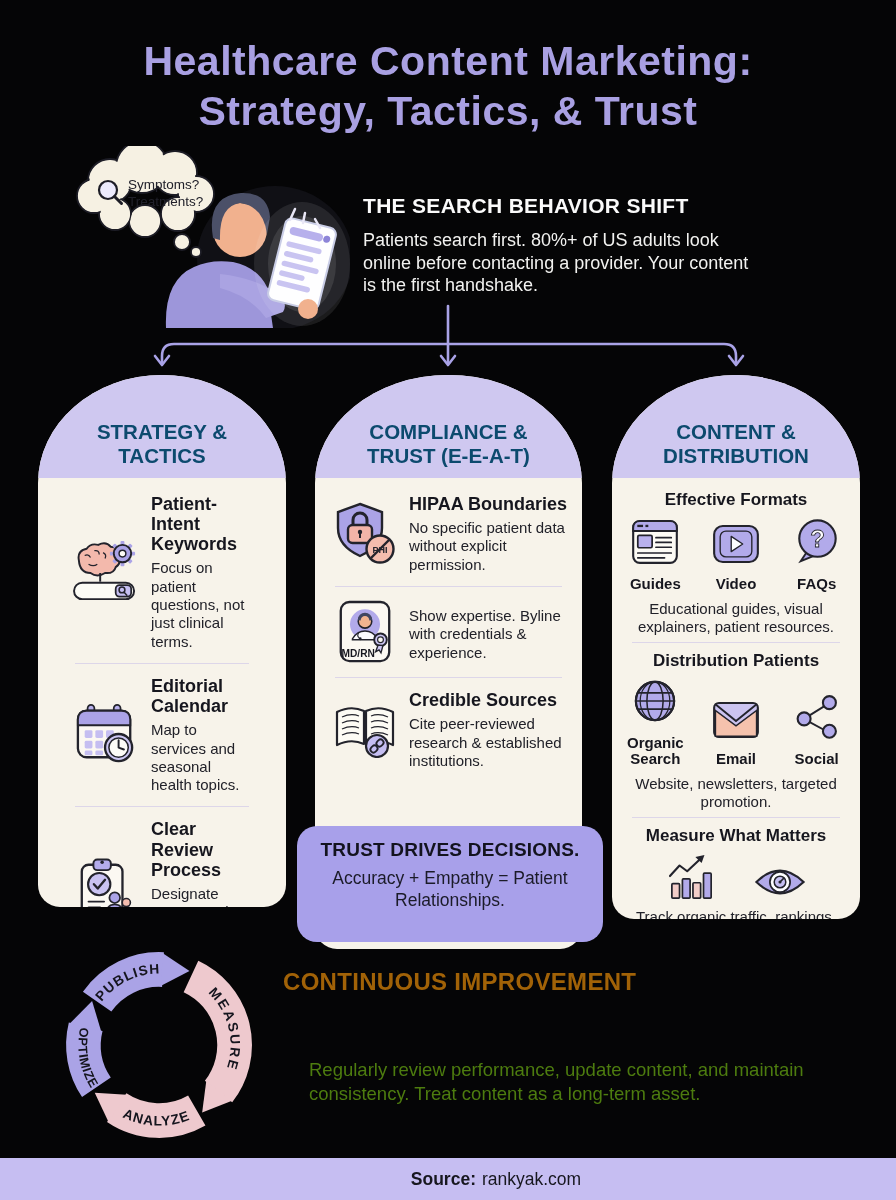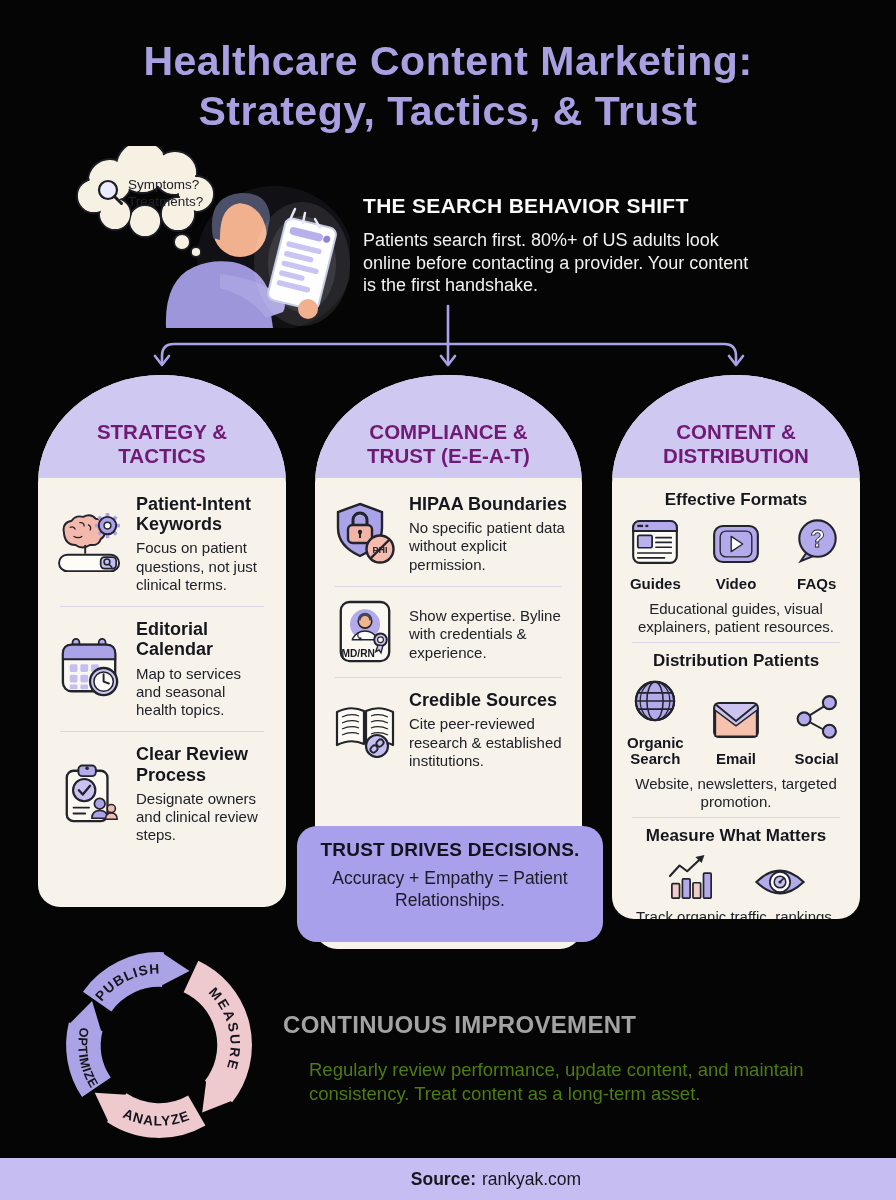--- a/index.html
+++ b/index.html
@@ -15,23 +15,23 @@
   .intro-text p{margin:11px 0 0;font-size:18px;line-height:1.25;color:#f2f2f0;max-width:402px;}
   
   .connector{position:absolute;left:0;top:300px;}
   .connector path,.connector polyline{stroke:#a9a2e6;stroke-width:2.6;fill:none;stroke-linecap:round;stroke-linejoin:round;}
   
   .card{position:absolute;top:375px;background:#f7f3ea;overflow:hidden;}
   .card.c1{left:38px;width:248px;height:532px;border-radius:124px 124px 22px 22px / 108px 108px 22px 22px;}
   .card.c2{left:315px;width:267px;height:574px;border-radius:133px 133px 22px 22px / 108px 108px 22px 22px;}
   .card.c3{left:612px;width:248px;height:544px;border-radius:124px 124px 22px 22px / 108px 108px 22px 22px;}
   .card-head{height:103px;background:#cfc8f0;display:flex;align-items:flex-end;justify-content:center;}
-  .card-head h3{margin:0 0 10px;font-size:20.5px;line-height:1.18;font-weight:700;color:#701a75;
+  .card-head h3{margin:0 0 10px;font-size:20.5px;line-height:1.18;font-weight:700;color:#0c4a6e;
                 text-align:center;padding:0 28px;}
-  .card-body{padding:6px 16px 0;}
+  .card-body{padding:6px 31px 0;}
   .c2 .card-body{padding:6px 14px 0;}
   .item{display:flex;align-items:center;gap:8px;padding:10px 0;}
   .item-icon{flex:0 0 74px;display:flex;justify-content:center;}
   .c2 .item-icon{flex:0 0 72px;}
   .item-text h4{margin:0;font-size:18px;line-height:1.12;font-weight:700;color:#16161e;}
   .item-text p{margin:5px 0 0;font-size:15px;line-height:1.22;color:#212129;}
   hr.div{border:none;border-top:1.6px solid #ddd6e9;margin:2px 6px;}
   
   .c3 .card-body{padding:4px 14px 0;text-align:center;}
   .sec-head{margin:8px 0 8px;font-size:17px;font-weight:700;color:#16161e;}
@@ -40,22 +40,22 @@
   .chan-label{margin-top:12px;font-size:15px;line-height:1.05;font-weight:700;color:#16161e;}
   .caption{margin:8px 4px 6px;font-size:15px;line-height:1.22;color:#212129;}
   
   .callout{position:absolute;left:297px;top:826px;width:306px;background:#a8a0ea;border-radius:20px;
            padding:13px 12px 30px;text-align:center;box-sizing:border-box;}
   .callout h4{margin:0;font-size:19px;font-weight:700;color:#13131e;letter-spacing:.2px;}
   .callout p{margin:7px 0 0;font-size:17.5px;line-height:1.25;color:#1b1b28;}
   
   .cycle{position:absolute;left:62px;top:948px;}
   .cyc-text{font-weight:700;fill:#15151e;}
-  .improve-h{position:absolute;left:283px;top:1011px;margin:0;font-size:24px;font-weight:700;
-             color:#a3a3a3;letter-spacing:.3px;}
+  .improve-h{position:absolute;left:283px;top:968px;margin:0;font-size:24px;font-weight:700;
+             color:#a16207;letter-spacing:.3px;}
   .improve-p{position:absolute;left:297px;top:1046px;width:548px;margin:12px;font-size:18.5px;
              line-height:1.3;color:#4d7c0f;}
   .source-bar{position:absolute;left:0;top:1158px;width:896px;height:42px;background:#c6bef2;
               display:flex;align-items:center;justify-content:center;gap:6px;font-size:17.5px;color:#17171f;padding-left:48px;}
   .source-bar .b{font-weight:700;}
   
   svg .ol{stroke:#23232c;}
 </style>
 </head>
 <body>

